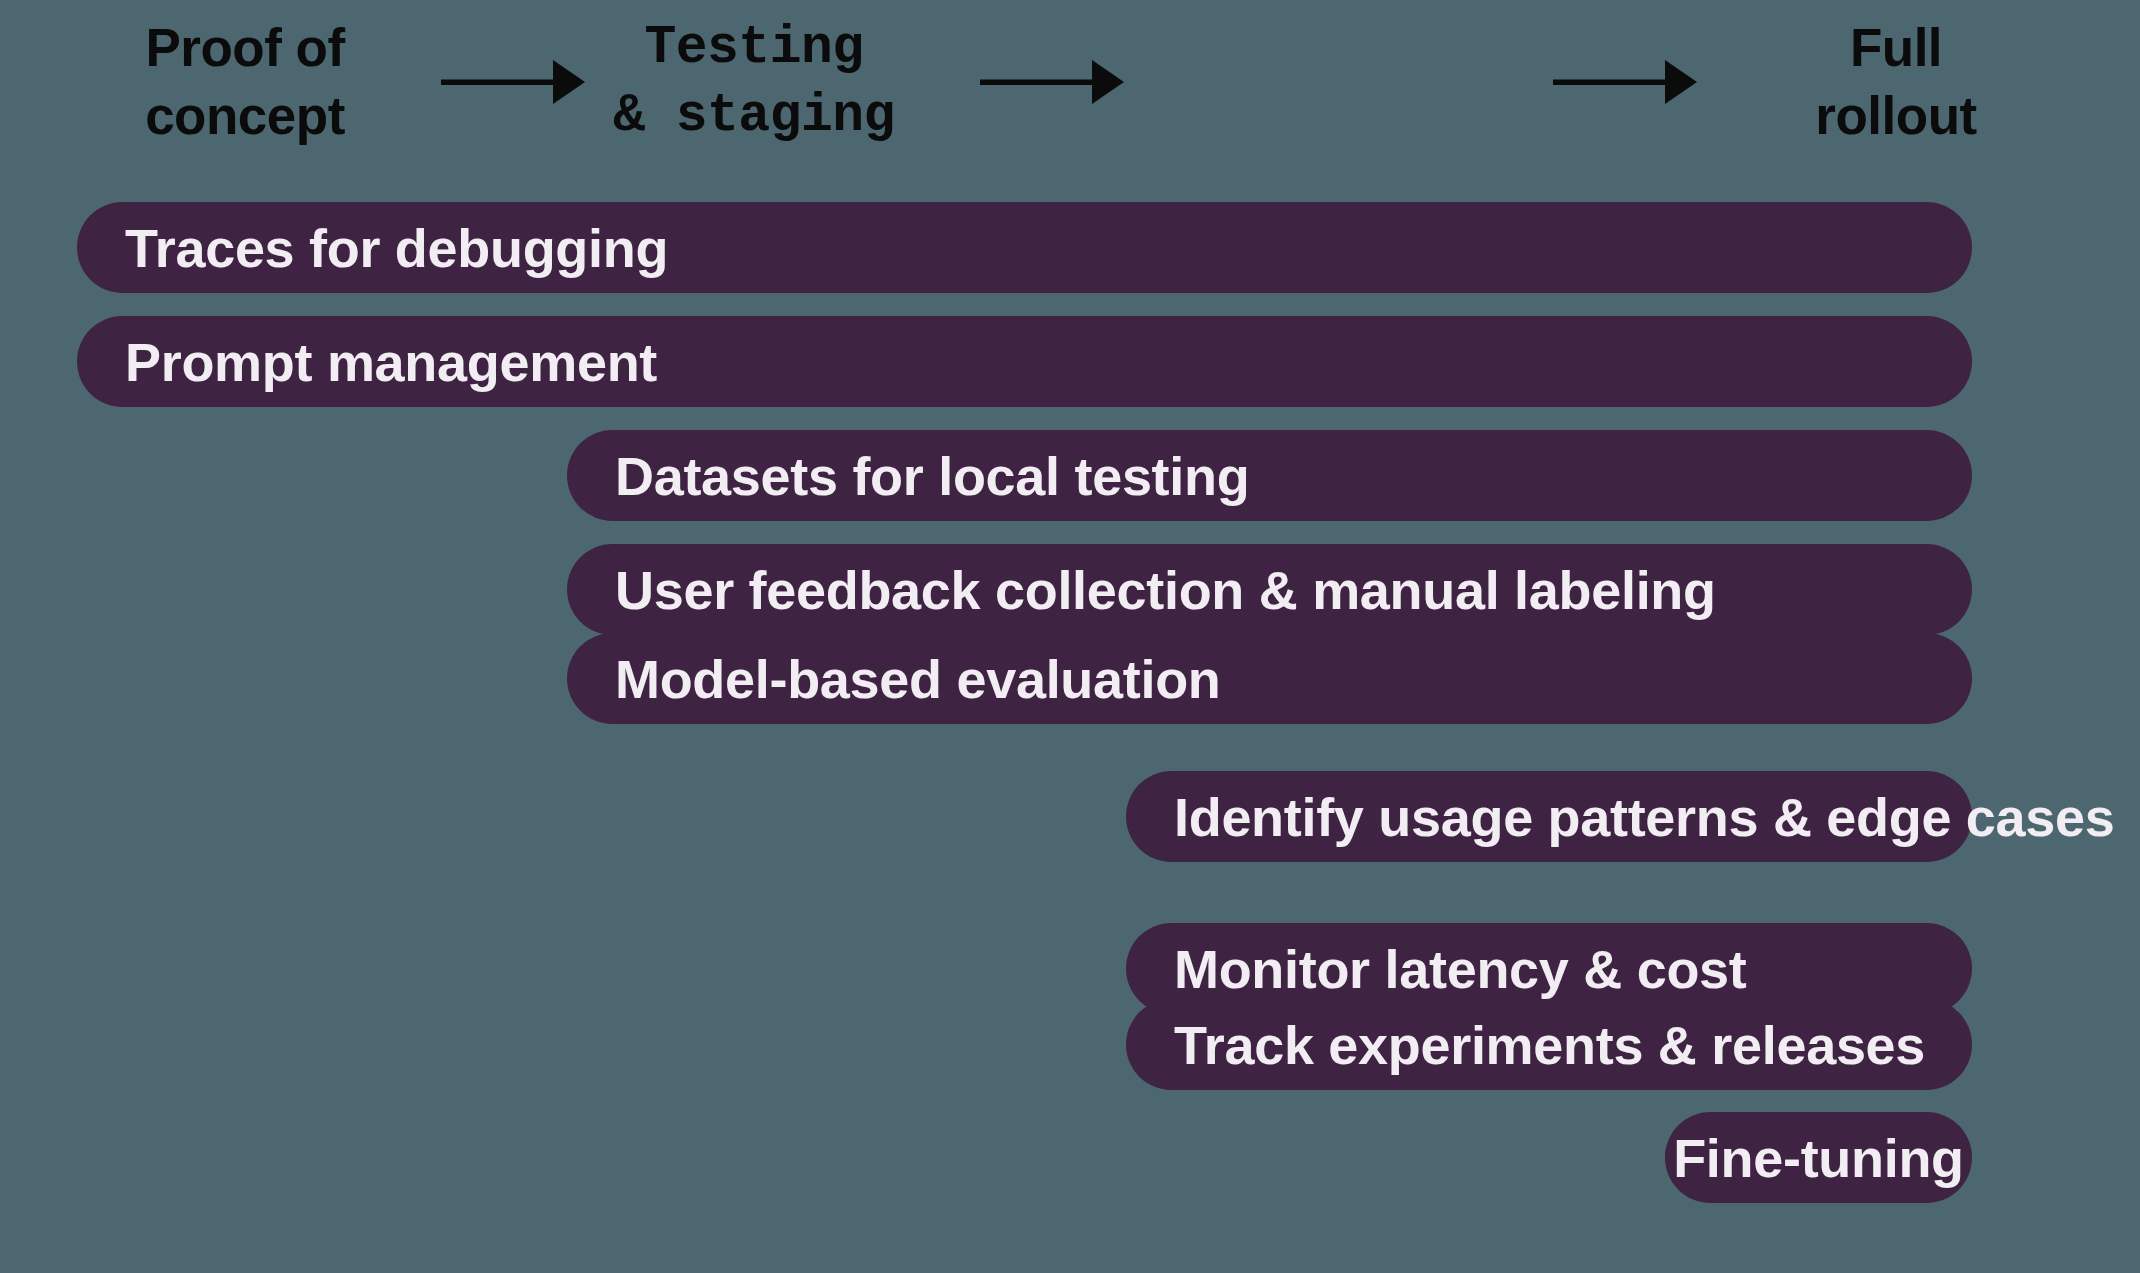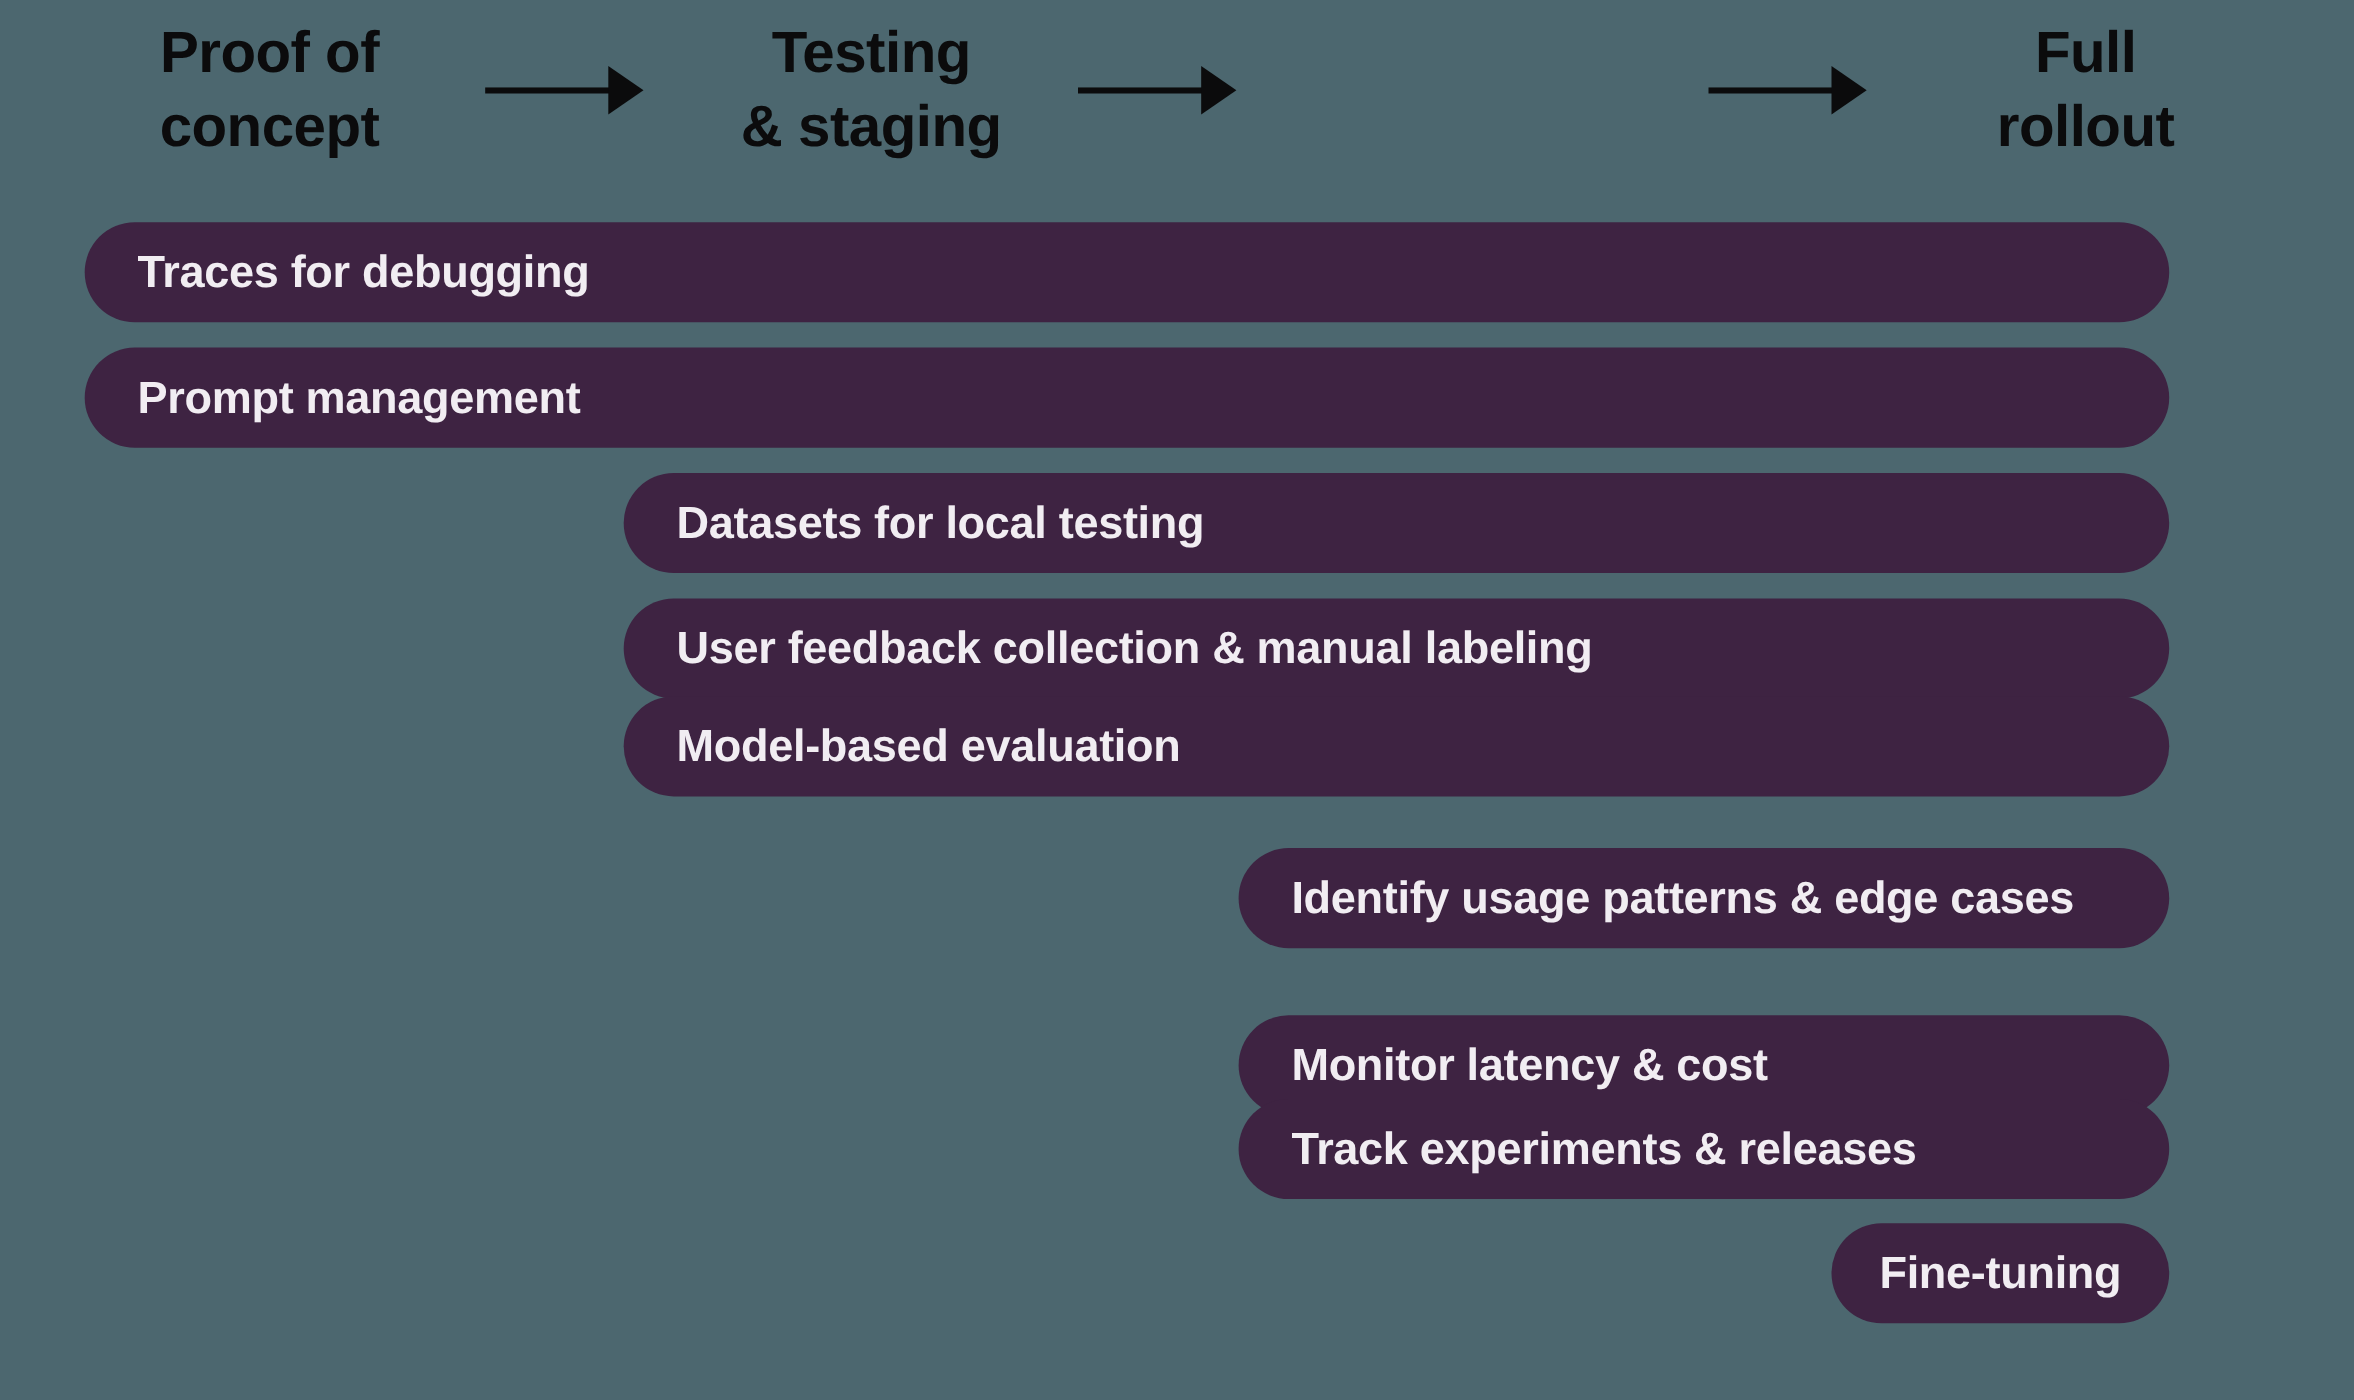--- a/index.html
+++ b/index.html
@@ -26,21 +26,21 @@
     width: 500px;
     text-align: center;
     font-size: 53px;
     font-weight: 700;
     line-height: 68px;
     color: #0B0B0C;
     letter-spacing: -0.5px;
   }
   .stage-label .line { display: block; }
   #stage-0 { left: -5px; }
-  #stage-1 { left: 542px; }
+  #stage-1 { left: 504px; font-family: Liberation Mono, monospace; }
   #stage-2 { left: 1095px; }
   #stage-3 { left: 1646px; }
 
   
   .flow-arrow {
     position: absolute;
     top: 58px;
     width: 145px;
     height: 48px;
   }
@@ -49,21 +49,21 @@
   #arrow-2 { left: 1553px; }
 
   
   .bar {
     position: absolute;
     right: 77px;
     height: 91px;
     border-radius: 46px;
     background: #3E2342;
     color: #F1EDF2;
-    font-size: 41px;
+    font-size: 54px;
     font-weight: 700;
     letter-spacing: -0.3px;
     display: flex;
     align-items: center;
     padding-left: 48px;
     padding-right: 48px;
     box-sizing: border-box;
     white-space: nowrap;
   }
   .bar.start-poc     { left: 77px; }

